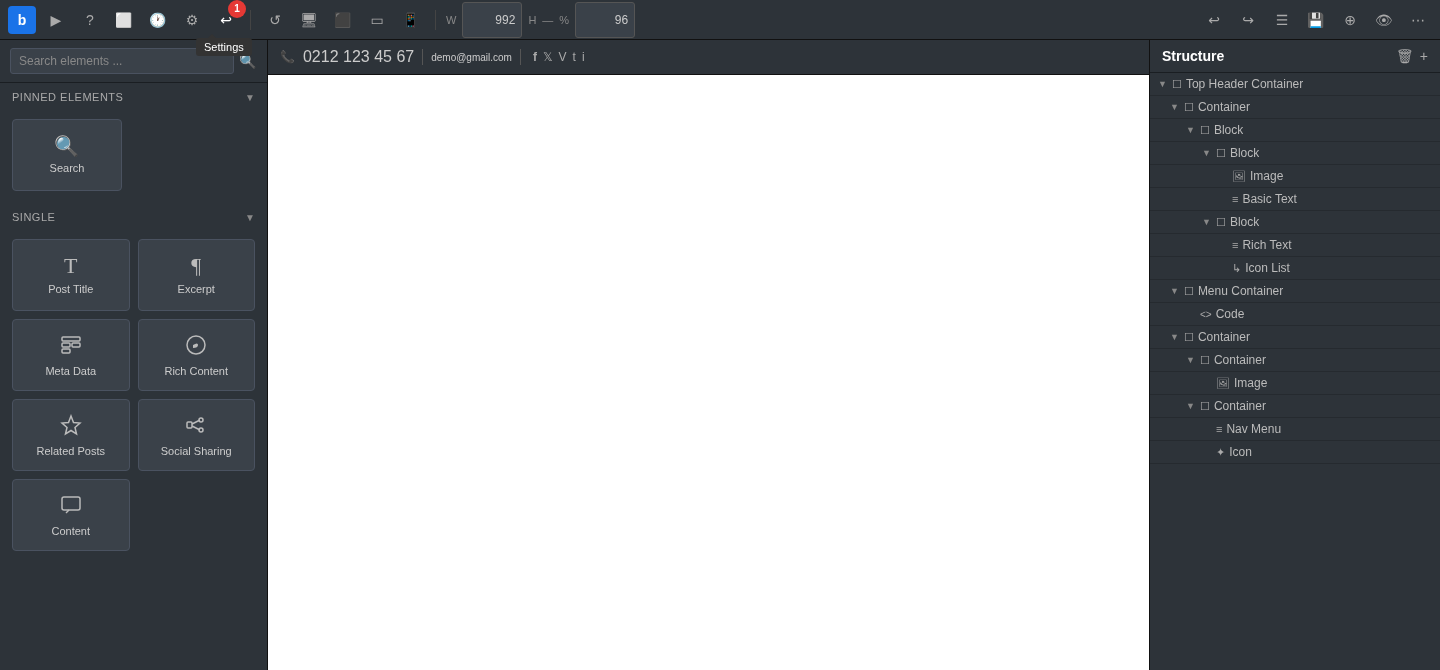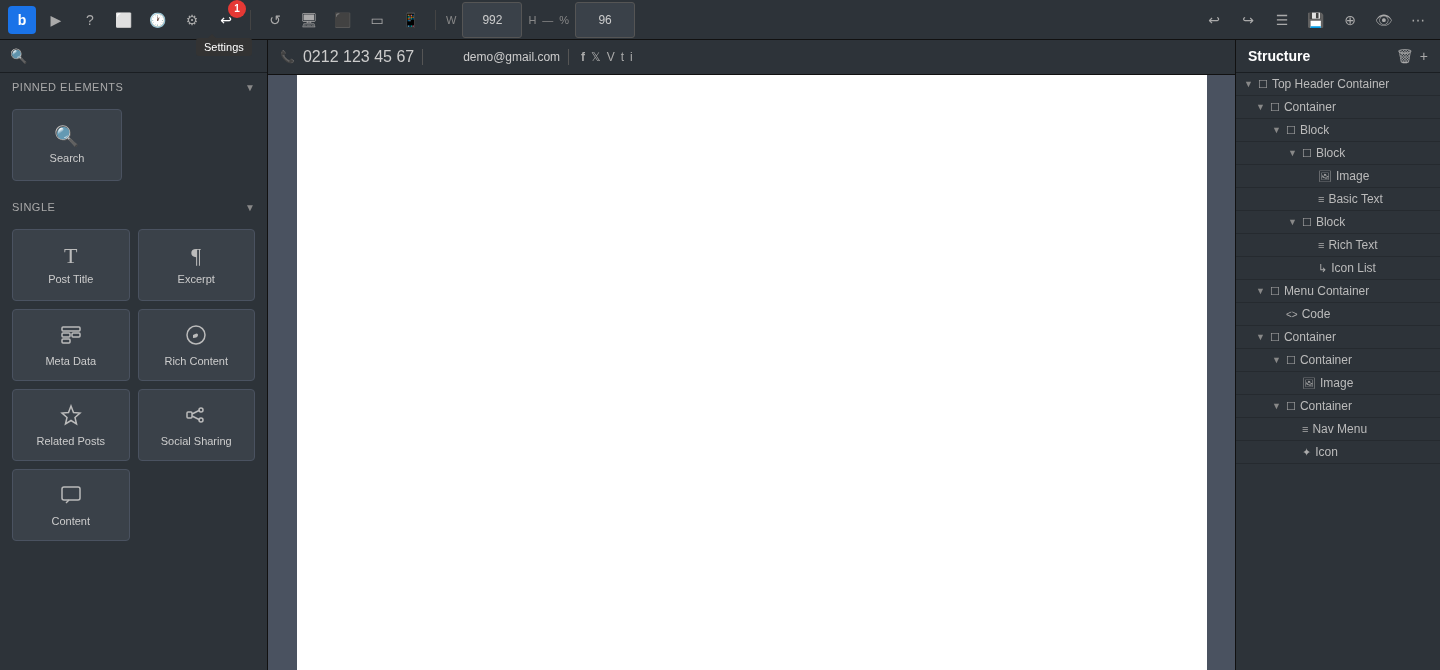--- a/index.html
+++ b/index.html
@@ -28,21 +28,21 @@
       background: none; border: none; position: relative;
     }
     .back-arrow-badge {
       position: absolute; top: -6px; right: -6px;
       width: 18px; height: 18px; background: #e53935; border-radius: 50%;
       color: #fff; font-size: 10px; font-weight: bold;
       display: flex; align-items: center; justify-content: center;
     }
     .toolbar-num-input {
       background: #3a4149; border: 1px solid #555; color: #ccc;
-      padding: 10px 6px; border-radius: 3px; font-size: 12px; width: 60px; text-align: center;
+      padding: 10px 6px; border-radius: 3px; font-size: 12px; width: 60px; text-align: right;
     }
     .toolbar-label { font-size: 11px; color: #888; }
     .settings-tooltip {
       position: absolute; top: 38px; left: 196px;
       background: #333; color: #fff; font-size: 11px; padding: 3px 8px;
       border-radius: 3px; white-space: nowrap; z-index: 100;
     }
     .settings-tooltip::before {
       content: ''; position: absolute; top: -4px; left: 12px;
       border-left: 4px solid transparent; border-right: 4px solid transparent;
@@ -102,33 +102,33 @@
     
     .canvas-area {
       flex: 1; background: #4a5260; display: flex; flex-direction: column;
       align-items: center; justify-content: flex-start; overflow: hidden;
     }
     .canvas-topbar {
       width: 100%; background: #2d3339; border-bottom: 1px solid #111;
       padding: 8px 12px; display: flex; align-items: center; gap: 8px;
     }
     .canvas-phone-text { color: #ccc; font-size: 16px; }
-    .canvas-email-text { color: #ccc; font-size: 12px; margin-left: 32px; }
+    .canvas-email-text { color: #ccc; font-size: 10px; }
     .canvas-social-icons { display: flex; gap: 6px; margin-left: 4px; }
     .canvas-social-icon { color: #aaa; font-size: 12px; cursor: pointer; }
     .canvas-topbar-divider { width: 1px; height: 16px; background: #555; }
 
     .canvas-frame {
       background: #fff; flex: 1; width: 100%; max-width: 910px;
       margin: 0 auto;
     }
 
     
     .right-panel {
-      width: 205px; background: #2d3339; border-left: 1px solid #111;
+      width: 291px; background: #2d3339; border-left: 1px solid #111;
       display: flex; flex-direction: column; flex-shrink: 0;
     }
     .right-panel-header {
       display: flex; align-items: center; justify-content: space-between;
       padding: 8px 12px; border-bottom: 1px solid #1a1e22;
     }
     .right-panel-title { font-size: 14px; font-weight: 600; color: #fff; }
     .right-panel-actions { display: flex; gap: 6px; }
     .right-panel-action-btn { color: #aaa; cursor: pointer; font-size: 14px; }
 
@@ -192,20 +192,21 @@
   <div class="toolbar-icon-btn">⊕</div>
   <div class="toolbar-icon-btn">👁</div>
   <div class="toolbar-icon-btn">⋯</div>
 </div>
 
 <div class="main-layout">
 
   <div class="left-panel">
 
     <div class="search-bar">
+      <input class="search-input" type="text" placeholder="Search elements ..." style="">
       <span class="search-icon-btn">🔍</span>
     </div>
 
     <div class="left-scroll">
 
       <div class="panel-section">
         <div class="section-header">
           <span class="section-title">PINNED ELEMENTS</span>
           <span class="chevron">▼</span>
         </div>

